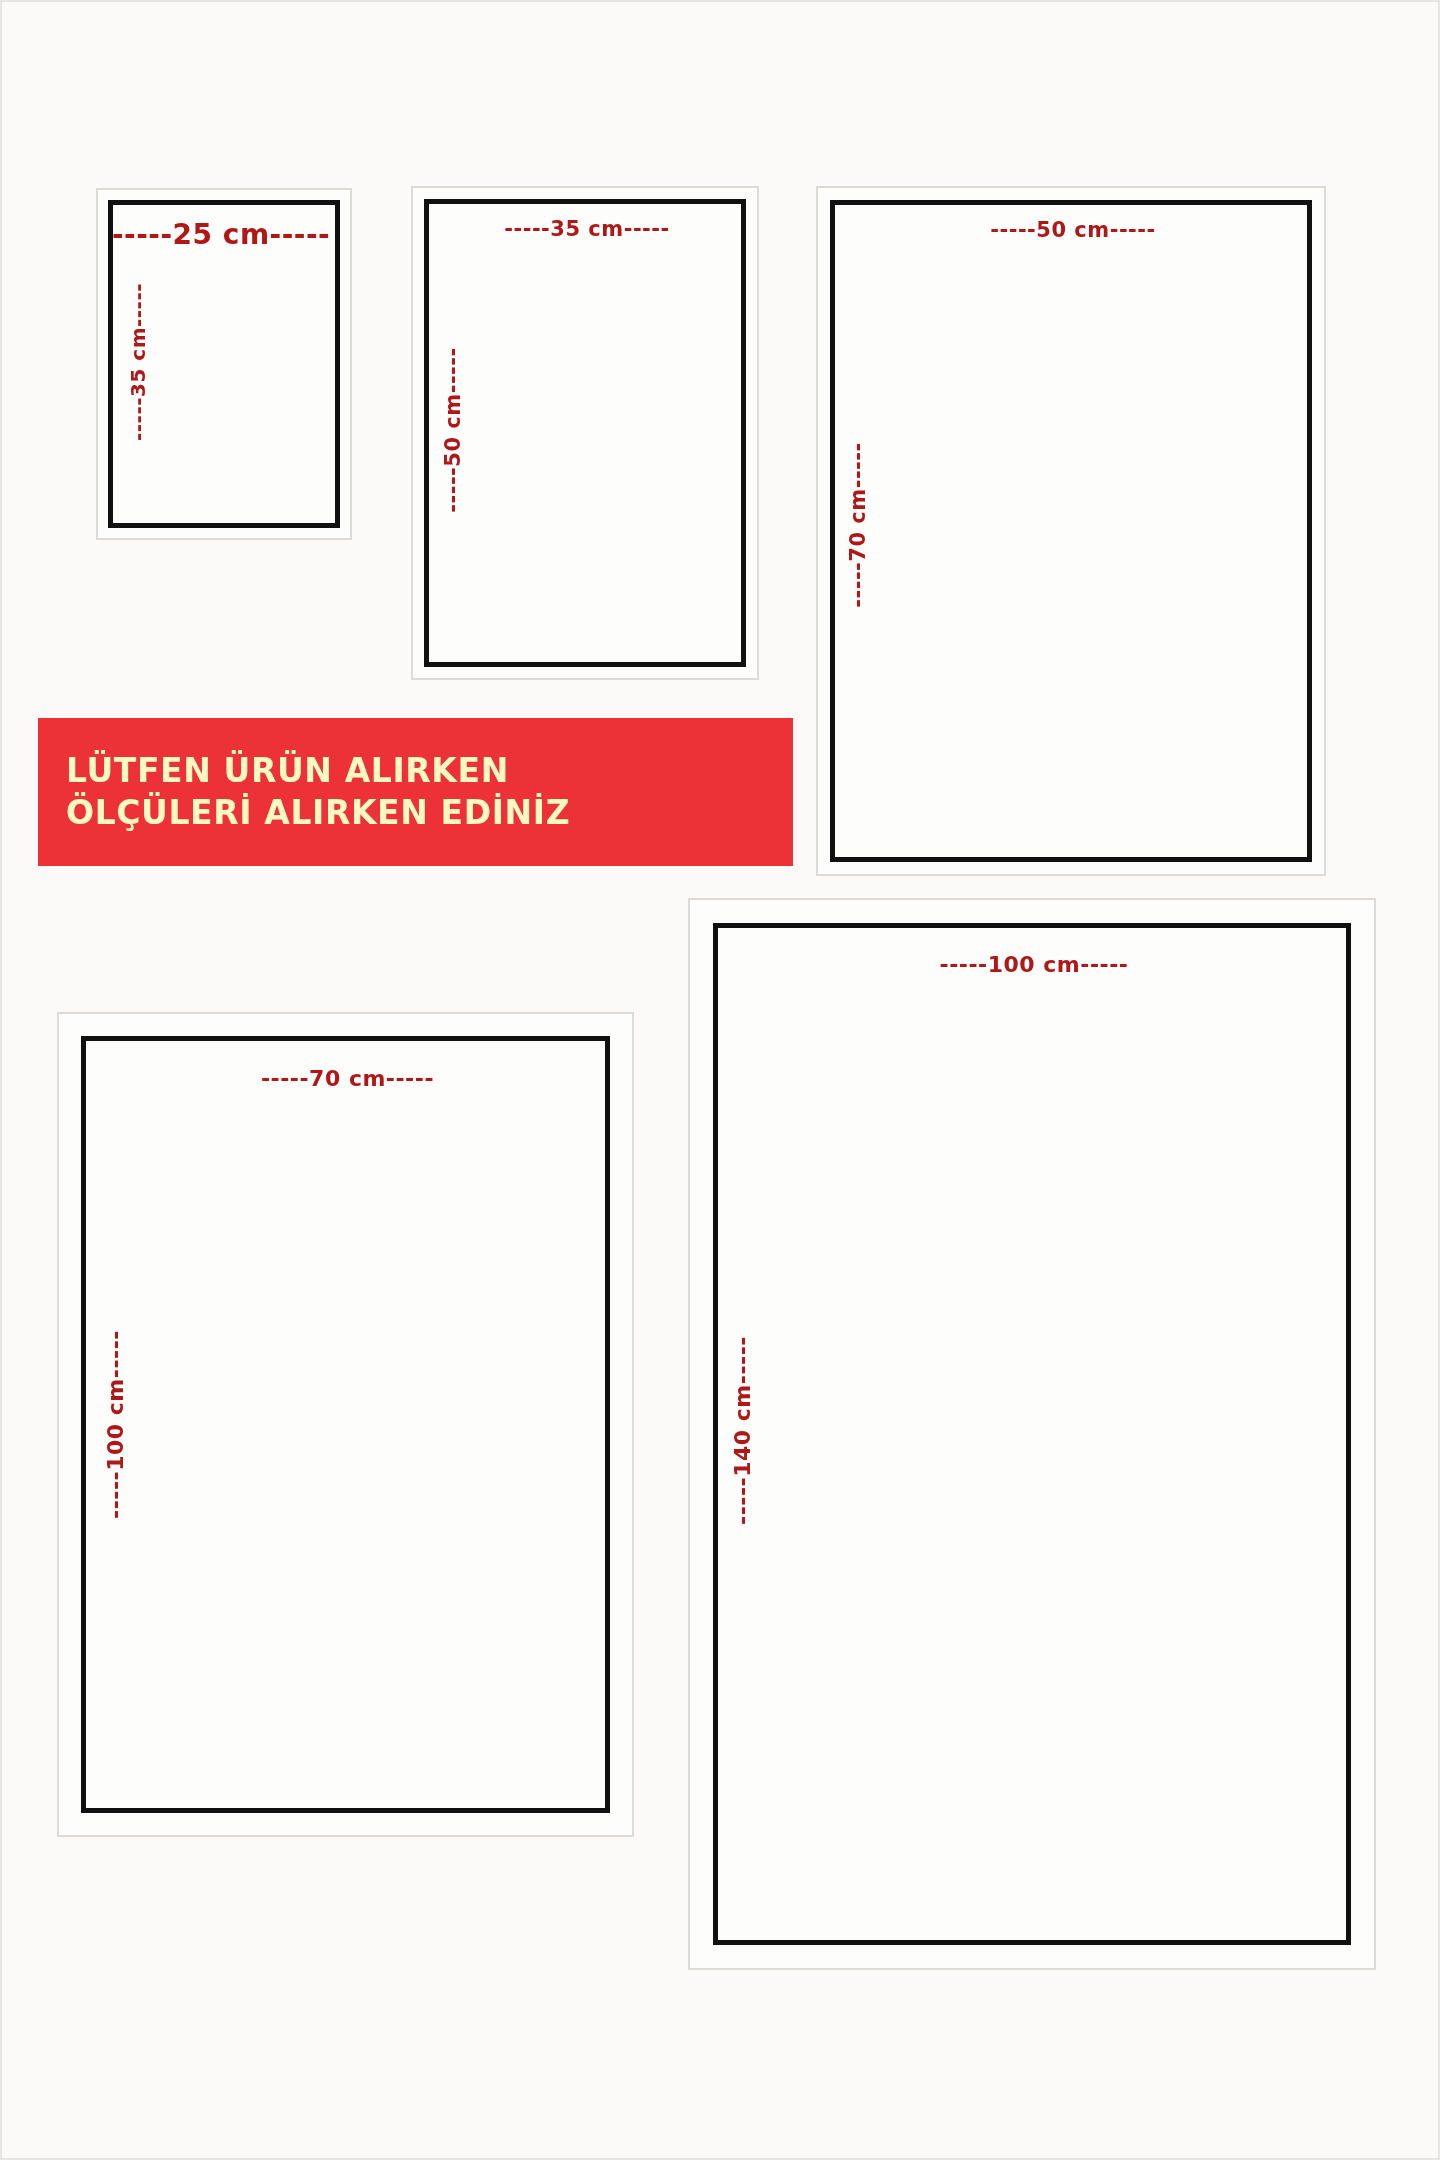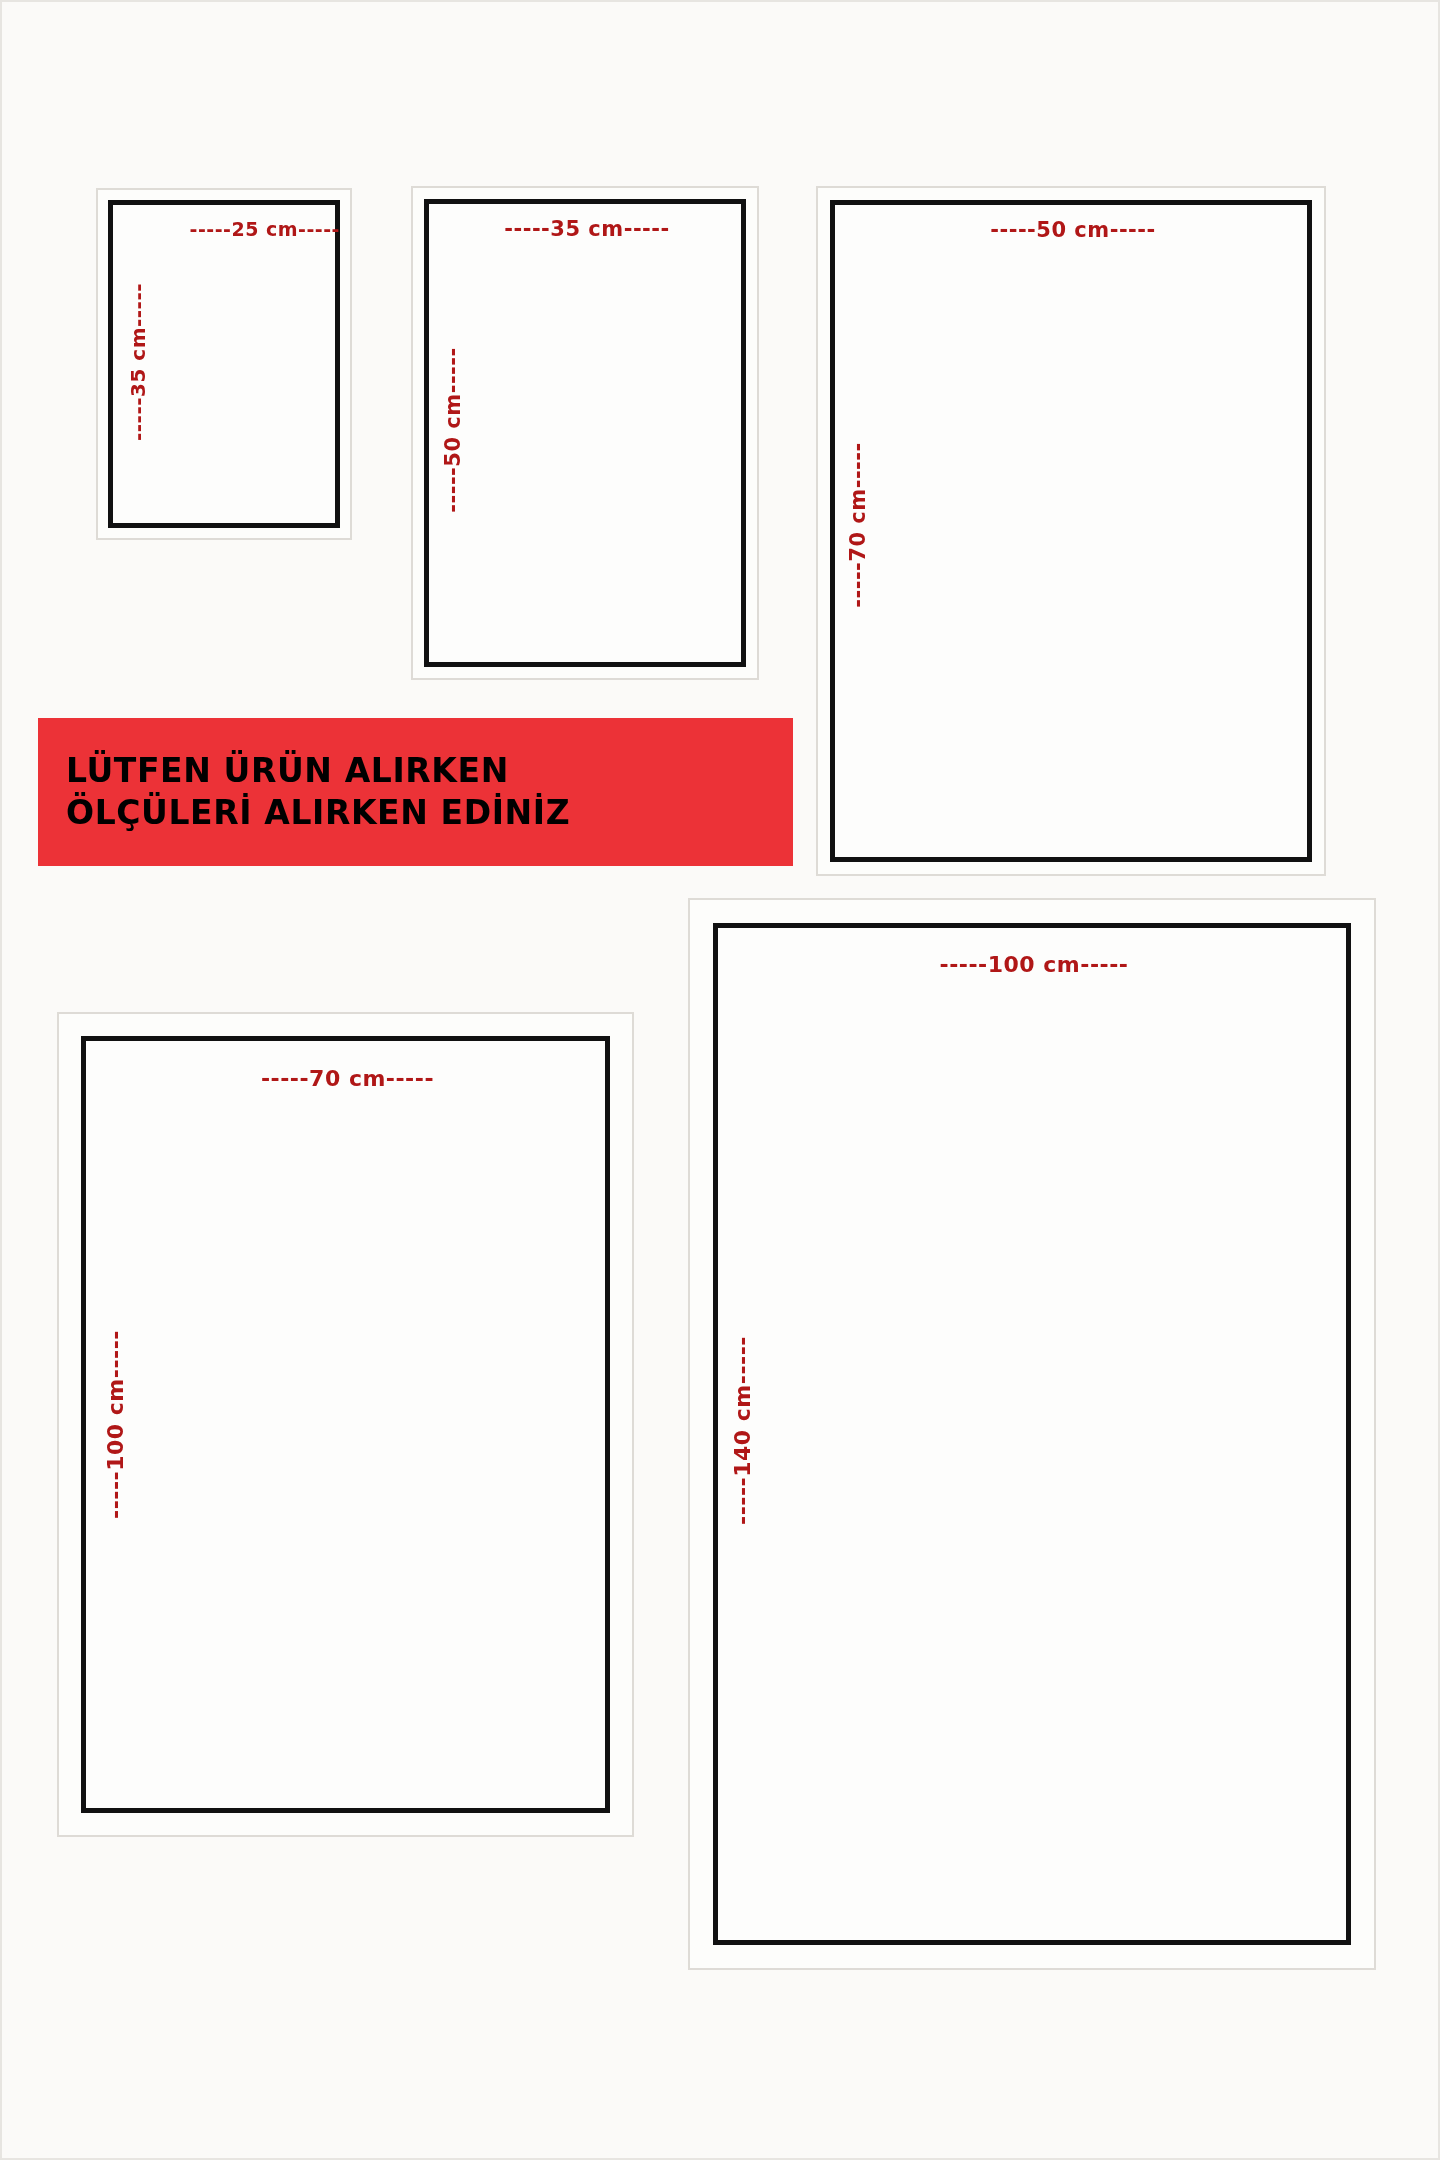--- a/index.html
+++ b/index.html
@@ -63,38 +63,38 @@
   .banner {
     position: absolute;
     background: #ec3237;
     display: flex;
     flex-direction: column;
     justify-content: center;
     padding: 0 28px;
     box-sizing: border-box;
   }
   .banner-line {
-    color: #000000;
+    color: #fef9c3;
     font-weight: bold;
     font-size: 33px;
     line-height: 1.28;
     letter-spacing: 0.6px;
     font-family: "DejaVu Sans", sans-serif;
   }
 </style>
 </head>
 <body>
 
 <div id="canvas">
 
   <div class="page-border"></div>
 
   <div class="frame" style="left:96px; top:188px; width:256px; height:352px;">
     <div class="inner" style="left:10px; top:10px; right:10px; bottom:10px;"></div>
-    <div class="dim" style="left:14px; top:28px; width:228px; text-align:right; font-size:19px;">-----25 cm-----</div>
+    <div class="dim" style="left:14px; top:28px; width:228px; text-align:left; font-size:28px;">-----25 cm-----</div>
     <div class="dim dim-v" style="left:-60px; top:160px; width:200px; text-align:center; font-size:20px;">-----35 cm-----</div>
   </div>
 
   <div class="frame" style="left:411px; top:186px; width:348px; height:494px;">
     <div class="inner" style="left:11px; top:11px; right:11px; bottom:11px;"></div>
     <div class="dim" style="left:16px; top:29px; width:316px; text-align:center; font-size:21px;">-----35 cm-----</div>
     <div class="dim dim-v" style="left:-70px; top:230px; width:220px; text-align:center; font-size:21px;">-----50 cm-----</div>
   </div>
 
   <div class="frame" style="left:816px; top:186px; width:510px; height:690px;">

